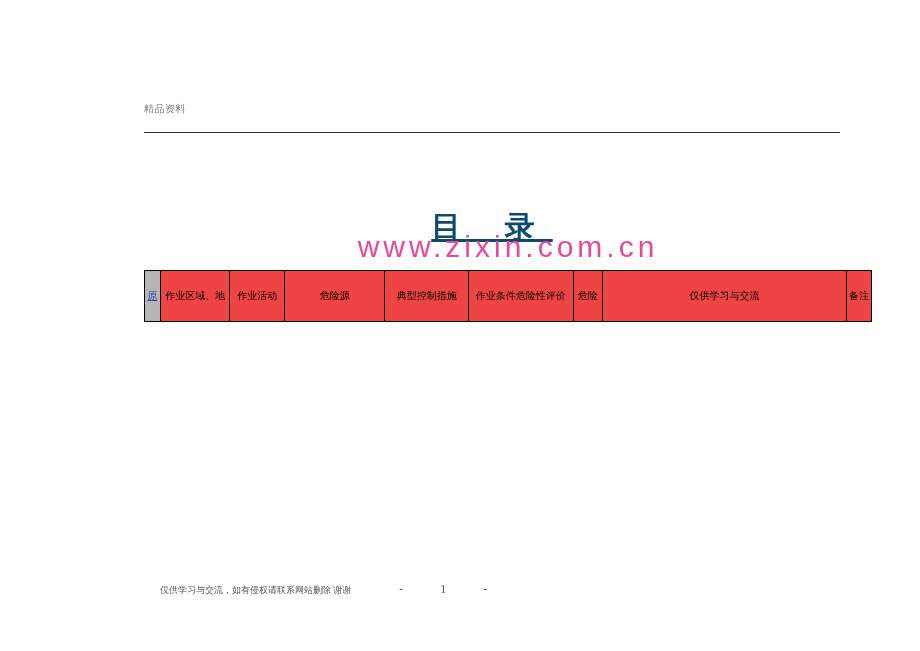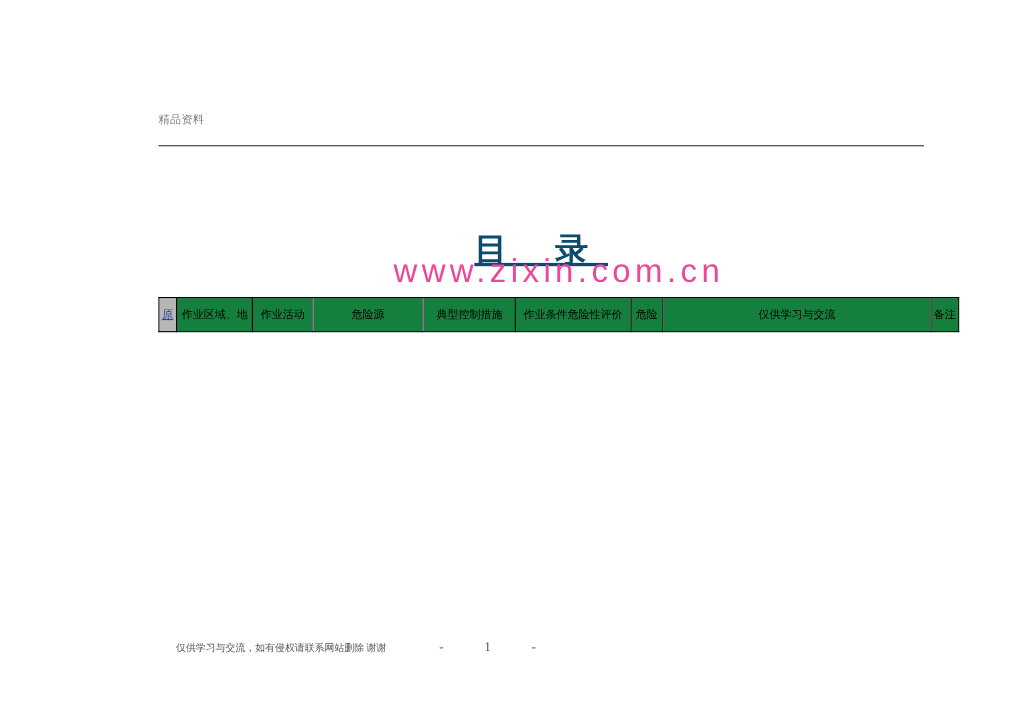--- a/index.html
+++ b/index.html
@@ -58,24 +58,24 @@
       right: 80px;
       z-index: 1;
     }
     table {
       width: 100%;
       border-collapse: collapse;
       font-size: 10px;
     }
     th {
       border: 1px solid #000;
-      background: #15803d;
+      background: #ef4444;
       font-weight: normal;
       text-align: center;
-      padding: 8px 2px;
+      padding: 18px 2px;
       height: 16px;
       color: #000;
       white-space: nowrap;
       overflow: hidden;
     }
     th.first-cell {
       background: #b6b6b6;
       color: #2a3fb0;
       text-decoration: underline;
       width: 16px;

